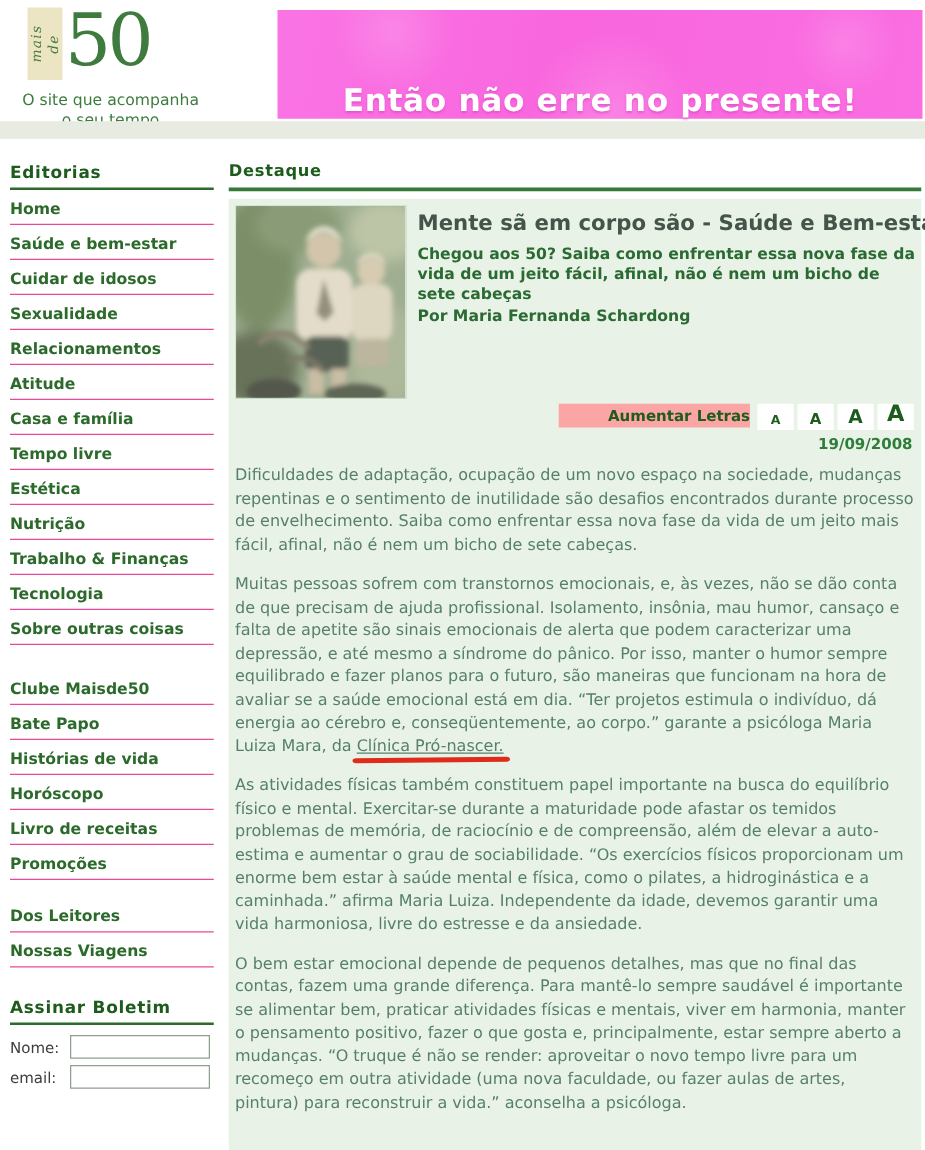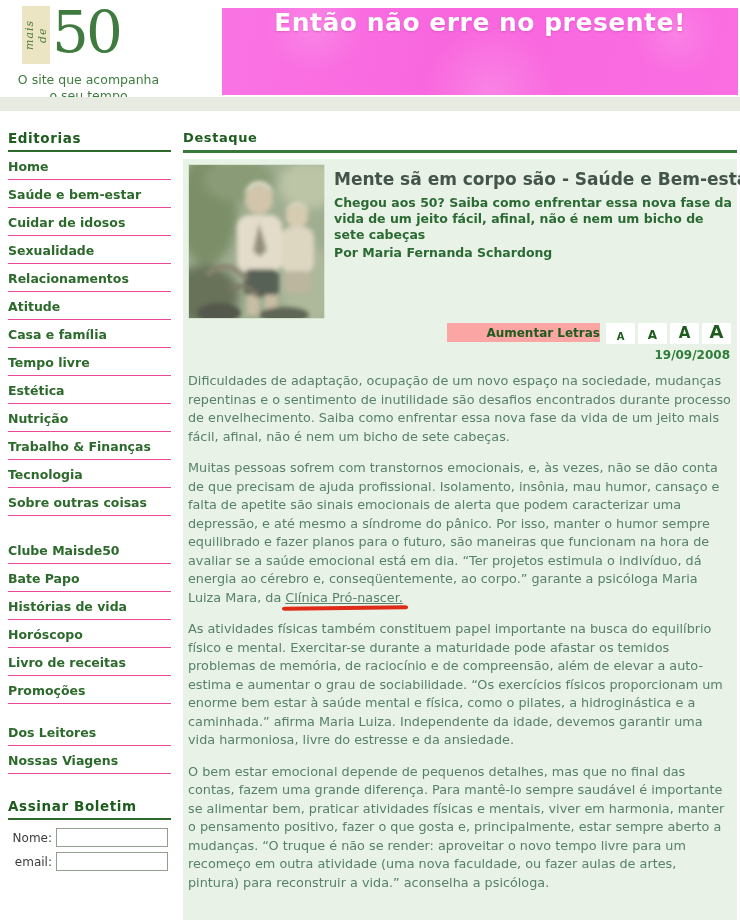--- a/index.html
+++ b/index.html
@@ -15,36 +15,36 @@
     background:
       radial-gradient(circle 70px at 18% 20%, rgba(255,255,255,0.16), rgba(255,255,255,0) 70%),
       radial-gradient(circle 95px at 52% 95%, rgba(255,255,255,0.18), rgba(255,255,255,0) 70%),
       radial-gradient(circle 60px at 88% 30%, rgba(255,255,255,0.14), rgba(255,255,255,0) 70%),
       linear-gradient(100deg, #f identifiers86be0, #fa6ce2 40%, #f95fd9);
     background:
       radial-gradient(circle 70px at 18% 20%, rgba(255,255,255,0.16), rgba(255,255,255,0) 70%),
       radial-gradient(circle 95px at 52% 95%, rgba(255,255,255,0.18), rgba(255,255,255,0) 70%),
       radial-gradient(circle 60px at 88% 30%, rgba(255,255,255,0.14), rgba(255,255,255,0) 70%),
       linear-gradient(100deg, #fa74e4, #f966de 45%, #fa6ee2);
-    display:flex; align-items:flex-start; justify-content:center; }
+    display:flex; align-items:flex-end; justify-content:center; }
   .banner-text { color:#ffffff; font-weight:bold; font-size:25px; letter-spacing:0.5px; text-shadow:0 1px 2px rgba(214,64,180,0.55); }
 
   .subheader-bar { position:absolute; left:0; top:97px; width:740px; height:14px; background:#e7ebe2; }
 
   
   .sidebar { position:absolute; left:8px; top:130px; width:163px; }
   .side-heading { color:#1d5c1d; font-size:13.5px; font-weight:bold; letter-spacing:0.6px; padding-bottom:4px; border-bottom:2px solid #2d6b2d; }
   .side-list { list-style:none; margin-bottom:20px; }
   .side-list li { color:#2c6a2c; font-weight:bold; font-size:12.5px; padding:7px 0 5px 0; border-bottom:1px solid #ec4899; cursor:pointer; }
   .gap-above { margin-top:14px; }
 
   .newsletter { margin-top:24px; }
   .newsletter .side-heading { margin-bottom:8px; }
   .form-row { display:flex; align-items:center; margin-bottom:5px; }
-  .form-row label { width:44px; text-align:right; margin-right:4px; color:#3c3c3c; font-size:12px; }
+  .form-row label { width:44px; margin-right:4px; color:#3c3c3c; font-size:12px; }
   .form-row input { width:112px; height:19px; border:1px solid #8fa08f; background:#ffffff; font-size:12px; padding:0 3px; }
 
   
   .main { position:absolute; left:183px; top:130px; width:554px; }
   .section-title { color:#1d5c1d; font-size:13px; font-weight:bold; letter-spacing:0.6px; margin-bottom:5px; }
   .section-rule { height:3px; background:#35783a; margin-bottom:6px; }
   .article-card { background:#e8f2e6; padding:5px 6px 30px 5px; min-height:760px; }
 
   .article-head { display:flex; gap:9px; }
   .article-photo { width:137px; height:155px; flex:0 0 137px; border:1px solid #d5e4cf; background:#93a98e; cursor:pointer; }

